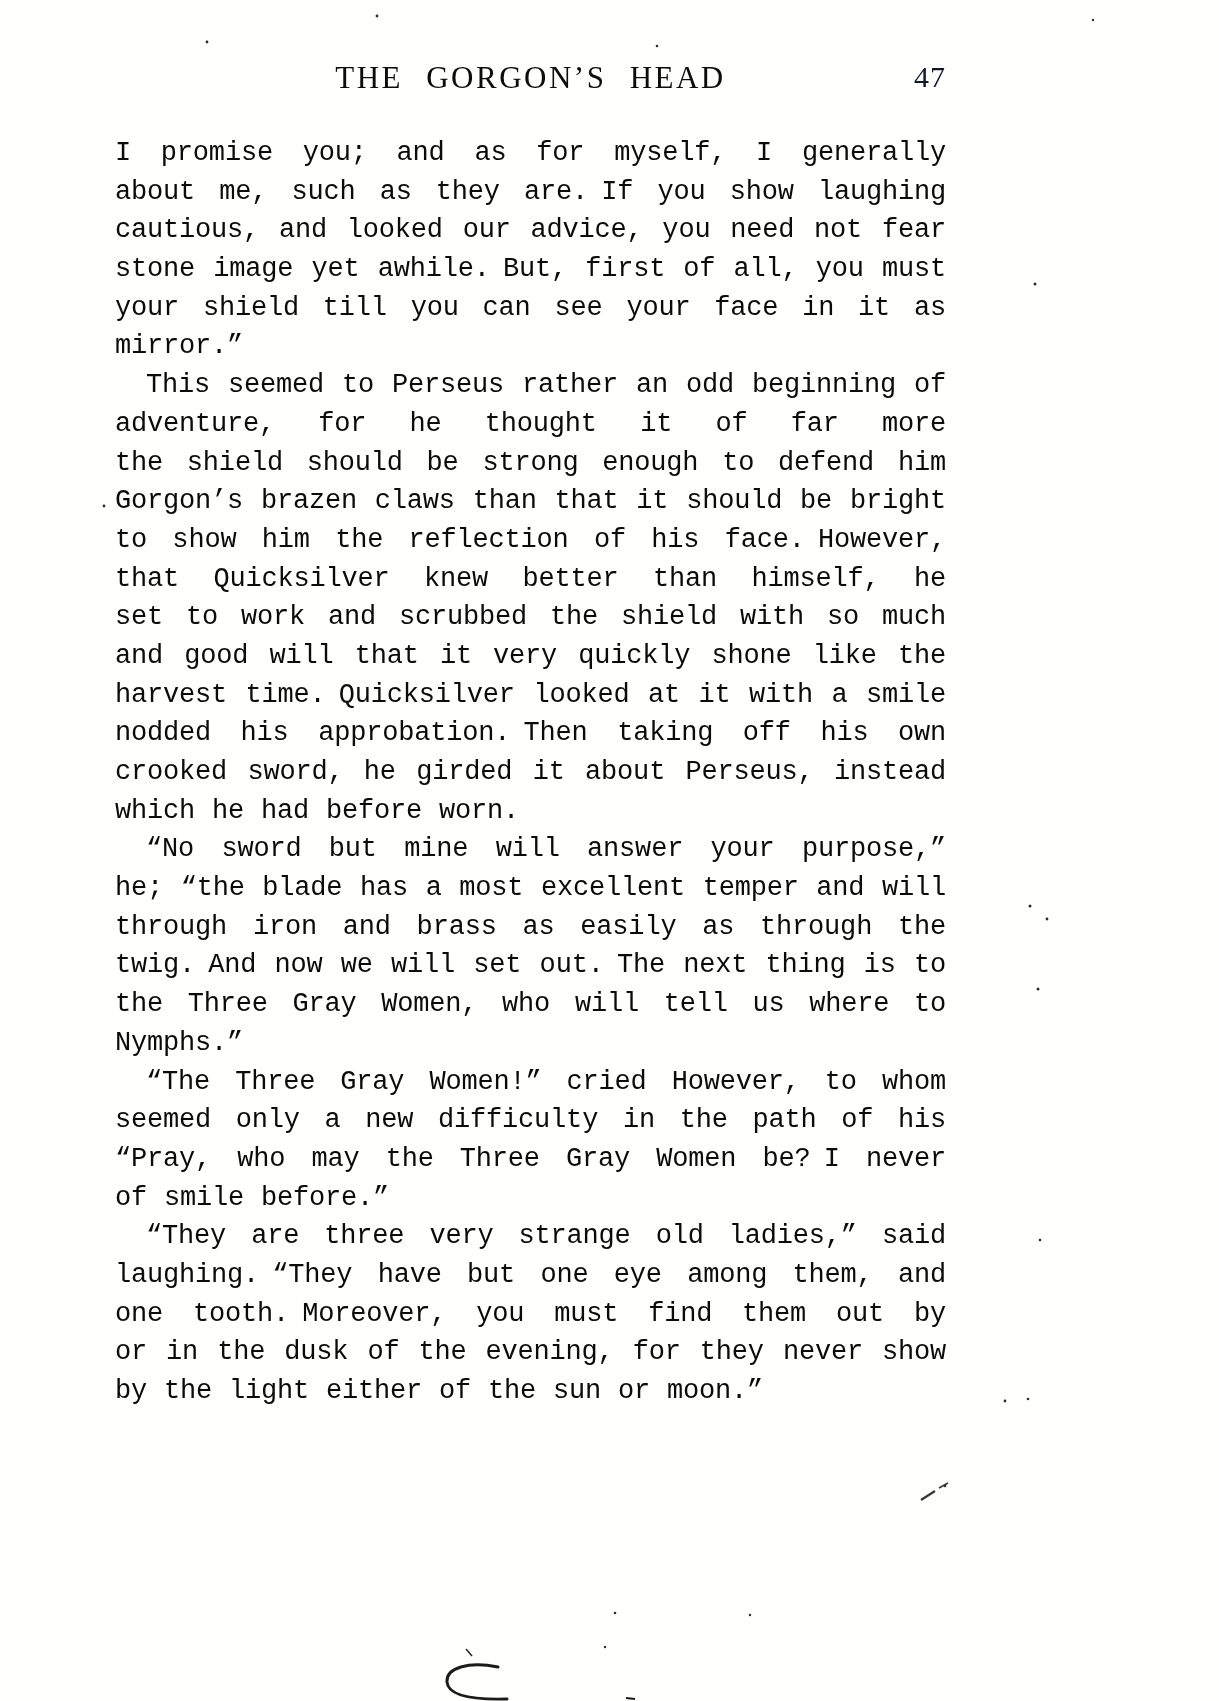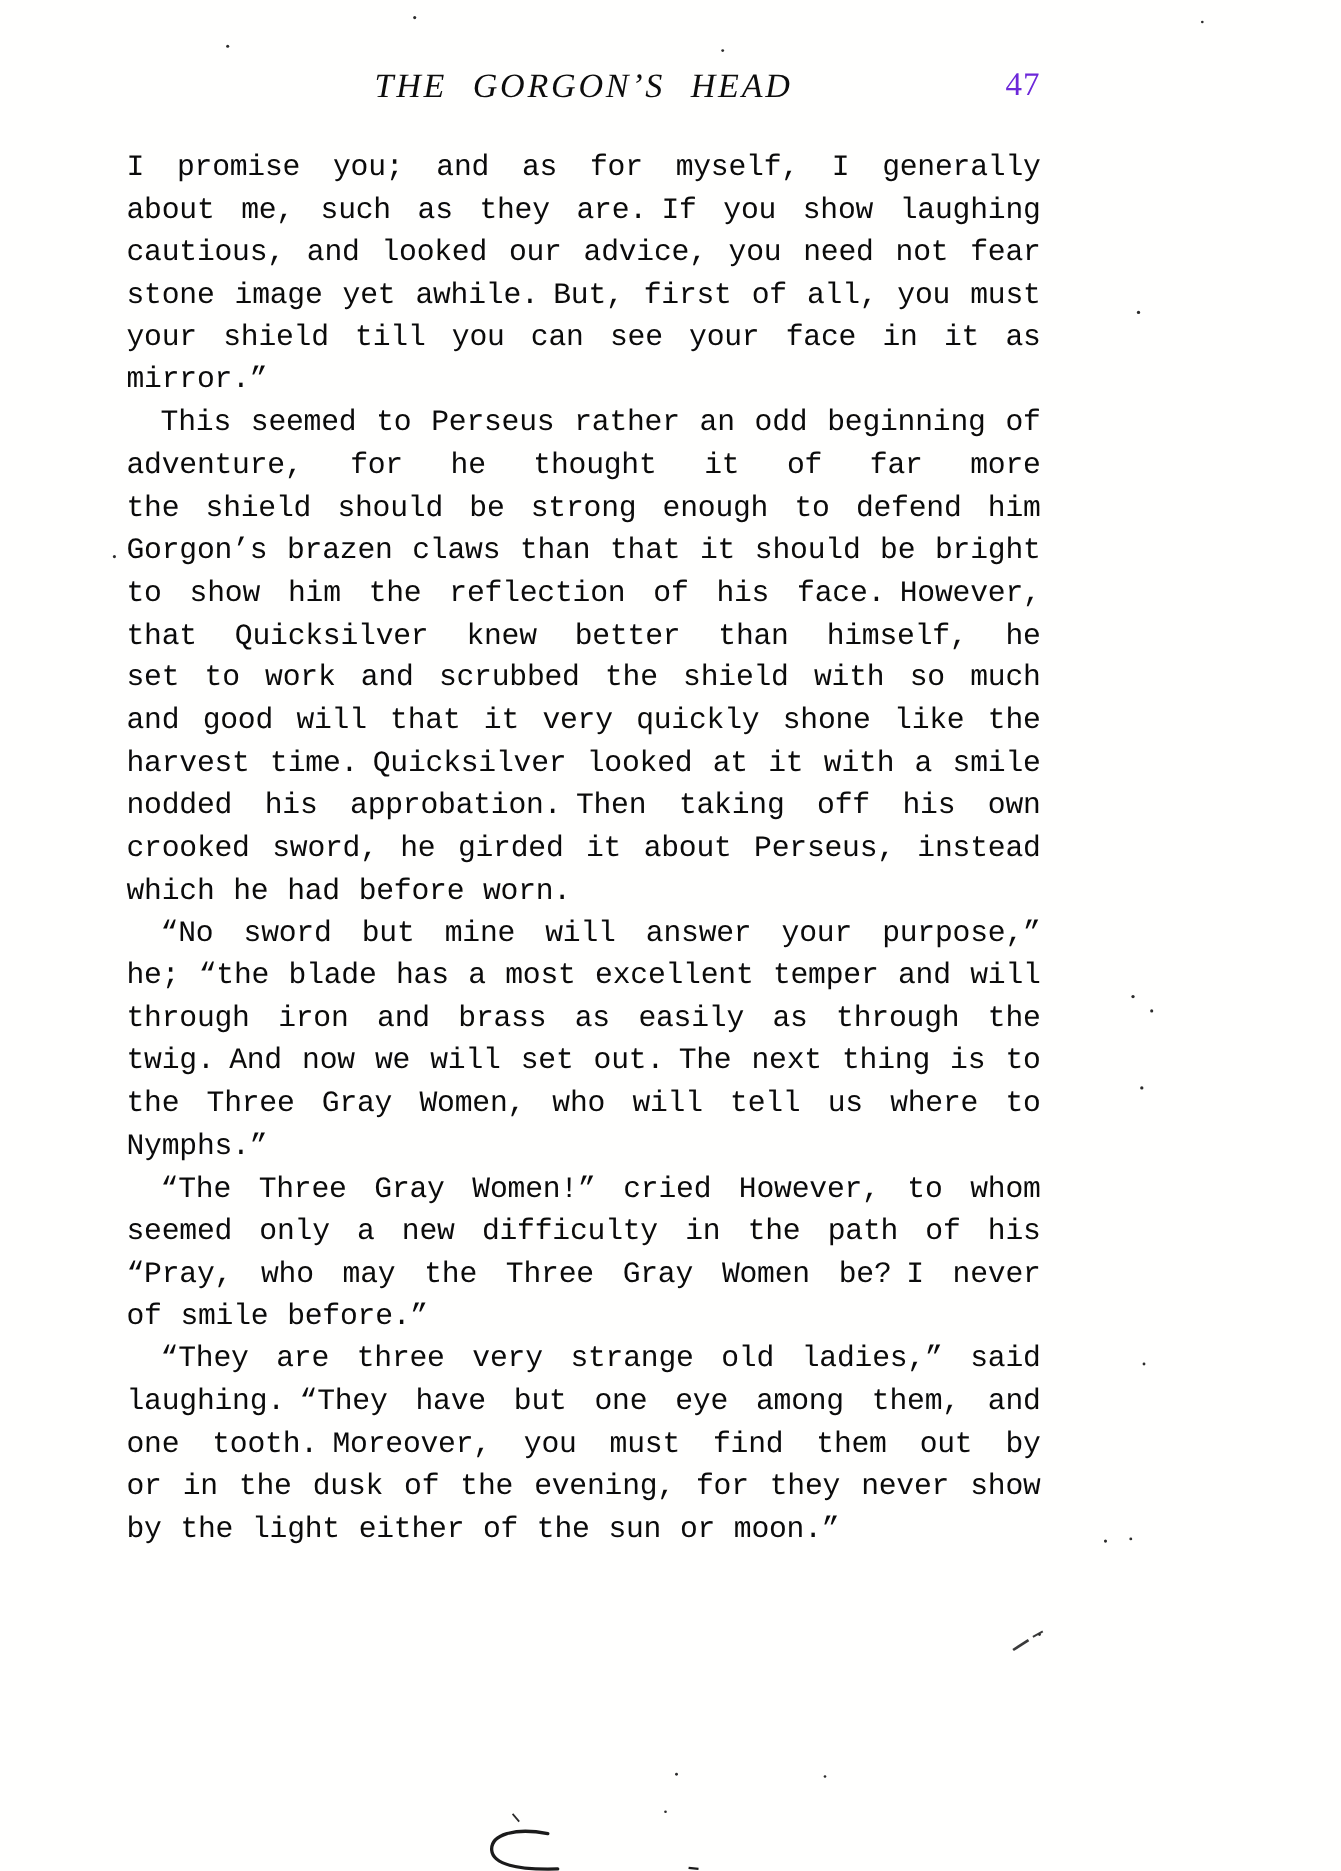--- a/index.html
+++ b/index.html
@@ -8,25 +8,24 @@
     background:#ffffff;
     font-family:"Liberation Serif","DejaVu Serif",serif;
     color:#0a0a0a;overflow:hidden;
   }
   .page{position:absolute;inset:0;background:#fffffe;}
   .header-band{position:absolute;top:60px;left:115px;width:831px;height:42px;}
   .header-title{
     position:absolute;left:0;top:0;width:100%;
     text-align:center;font-size:31px;letter-spacing:2.5px;word-spacing:13px;
     color:#0d0d0d;
-    font-style:italic;
   }
   .page-number{
     position:absolute;right:0;top:0;
-    font-size:30px;letter-spacing:1px;color:#6d28d9;margin-left:48px;
+    font-size:30px;letter-spacing:1px;color:#0f172a;margin-left:48px;
   }
   .text-block{
     position:absolute;left:115px;top:134px;width:831px;
     font-size:27px;line-height:38.7px;letter-spacing:-0.2px;
     color:#0b0b0b;
     font-family:Liberation Mono, monospace;
   }
   .line{
     height:38.7px;overflow:hidden;
     text-align:justify;text-align-last:justify;

